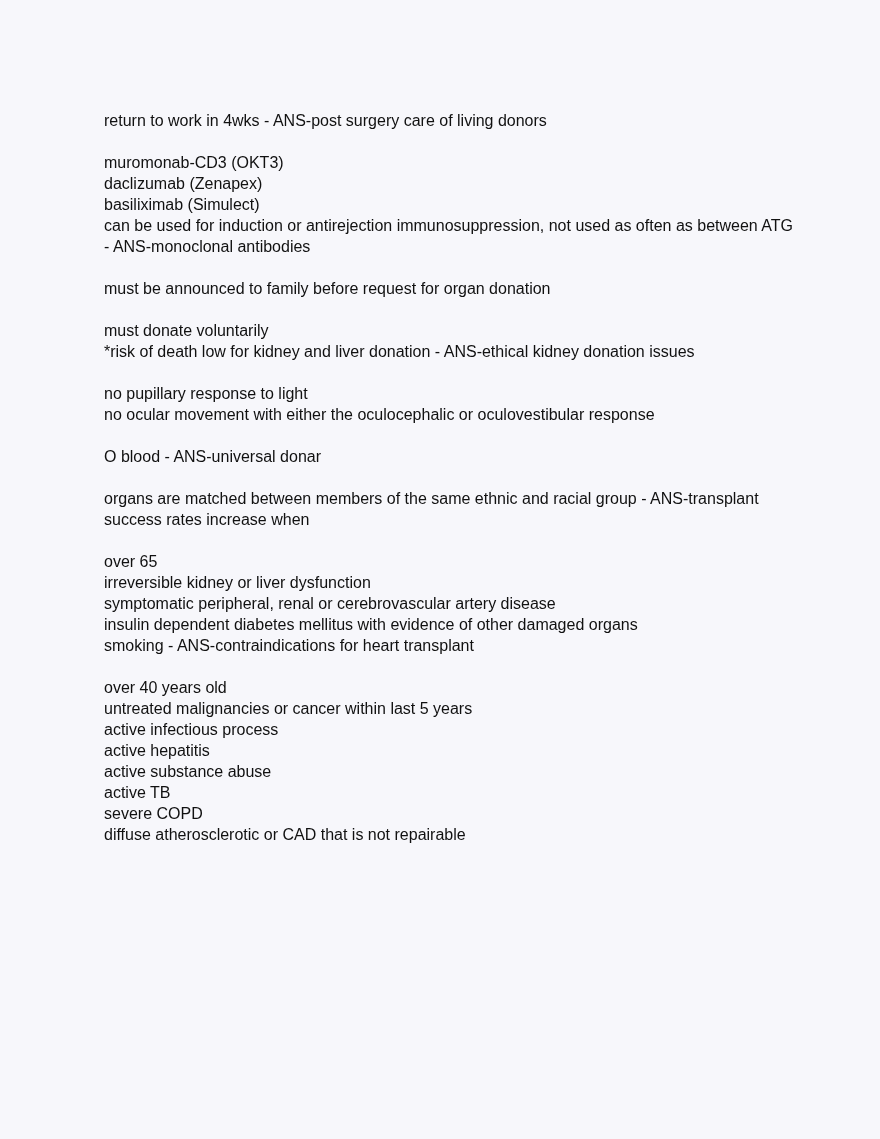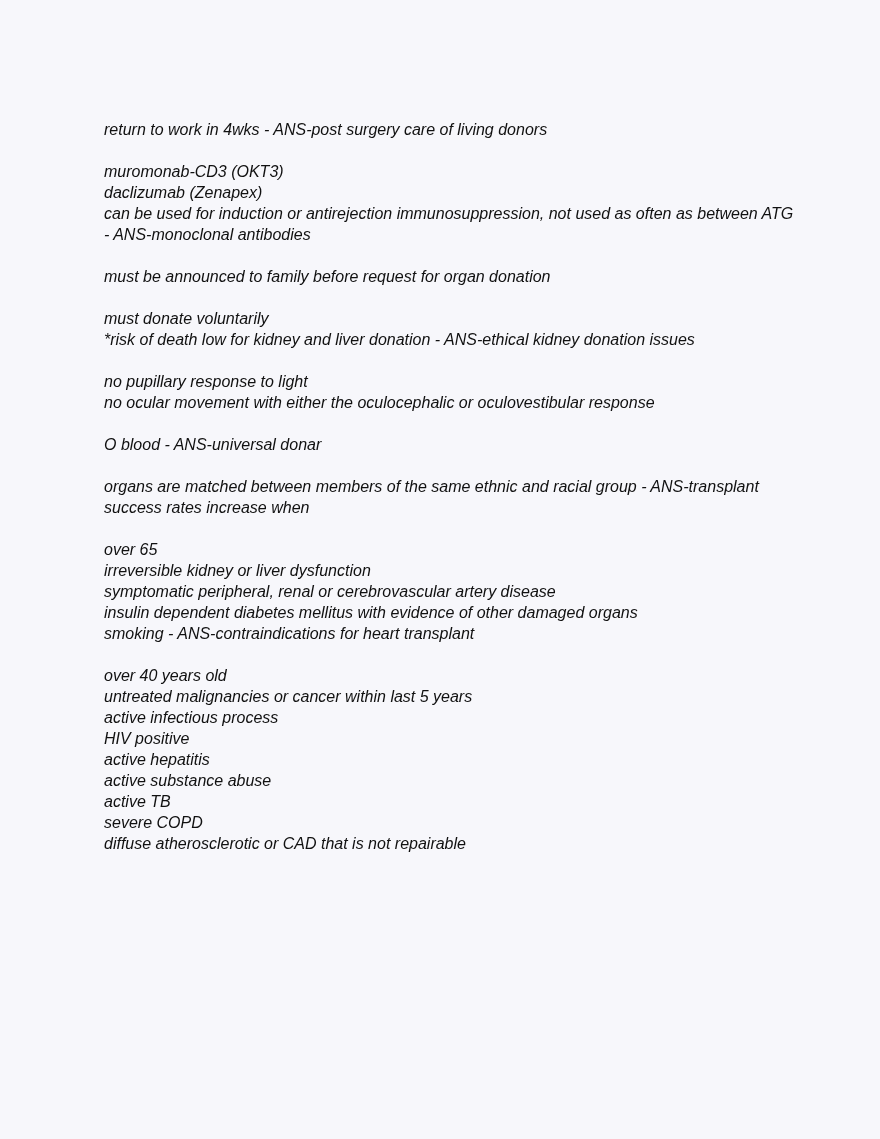--- a/index.html
+++ b/index.html
@@ -17,40 +17,40 @@
       position: absolute;
       left: 104px;
       top: 102px;
       width: 690px;
       font-family: "Liberation Sans", sans-serif;
       font-size: 16px;
       line-height: 21px;
       color: #111111;
     }
     .block {
-      margin: 17px 0 21px 0;
-      font-style: italic;
+      margin: 8px 0 21px 0;
     }
     .line {
       display: block;
       white-space: normal;
     }
   </style>
 </head>
 <body>
 
 <div class="page">
 
   <div class="block">
     <span class="line">return to work in 4wks - ANS-post surgery care of living donors</span>
   </div>
 
   <div class="block">
     <span class="line">muromonab-CD3 (OKT3)</span>
     <span class="line">daclizumab (Zenapex)</span>
+    <span class="line">basiliximab (Simulect)</span>
     <span class="line">can be used for induction or antirejection immunosuppression, not used as often as between ATG - ANS-monoclonal antibodies</span>
   </div>
 
   <div class="block">
     <span class="line">must be announced to family before request for organ donation</span>
   </div>
 
   <div class="block">
     <span class="line">must donate voluntarily</span>
     <span class="line">*risk of death low for kidney and liver donation - ANS-ethical kidney donation issues</span>
@@ -74,21 +74,20 @@
     <span class="line">irreversible kidney or liver dysfunction</span>
     <span class="line">symptomatic peripheral, renal or cerebrovascular artery disease</span>
     <span class="line">insulin dependent diabetes mellitus with evidence of other damaged organs</span>
     <span class="line">smoking - ANS-contraindications for heart transplant</span>
   </div>
 
   <div class="block">
     <span class="line">over 40 years old</span>
     <span class="line">untreated malignancies or cancer within last 5 years</span>
     <span class="line">active infectious process</span>
-    <span class="line">HIV positive</span>
     <span class="line">active hepatitis</span>
     <span class="line">active substance abuse</span>
     <span class="line">active TB</span>
     <span class="line">severe COPD</span>
     <span class="line">diffuse atherosclerotic or CAD that is not repairable</span>
   </div>
 
 </div>
 
 </body></html>

